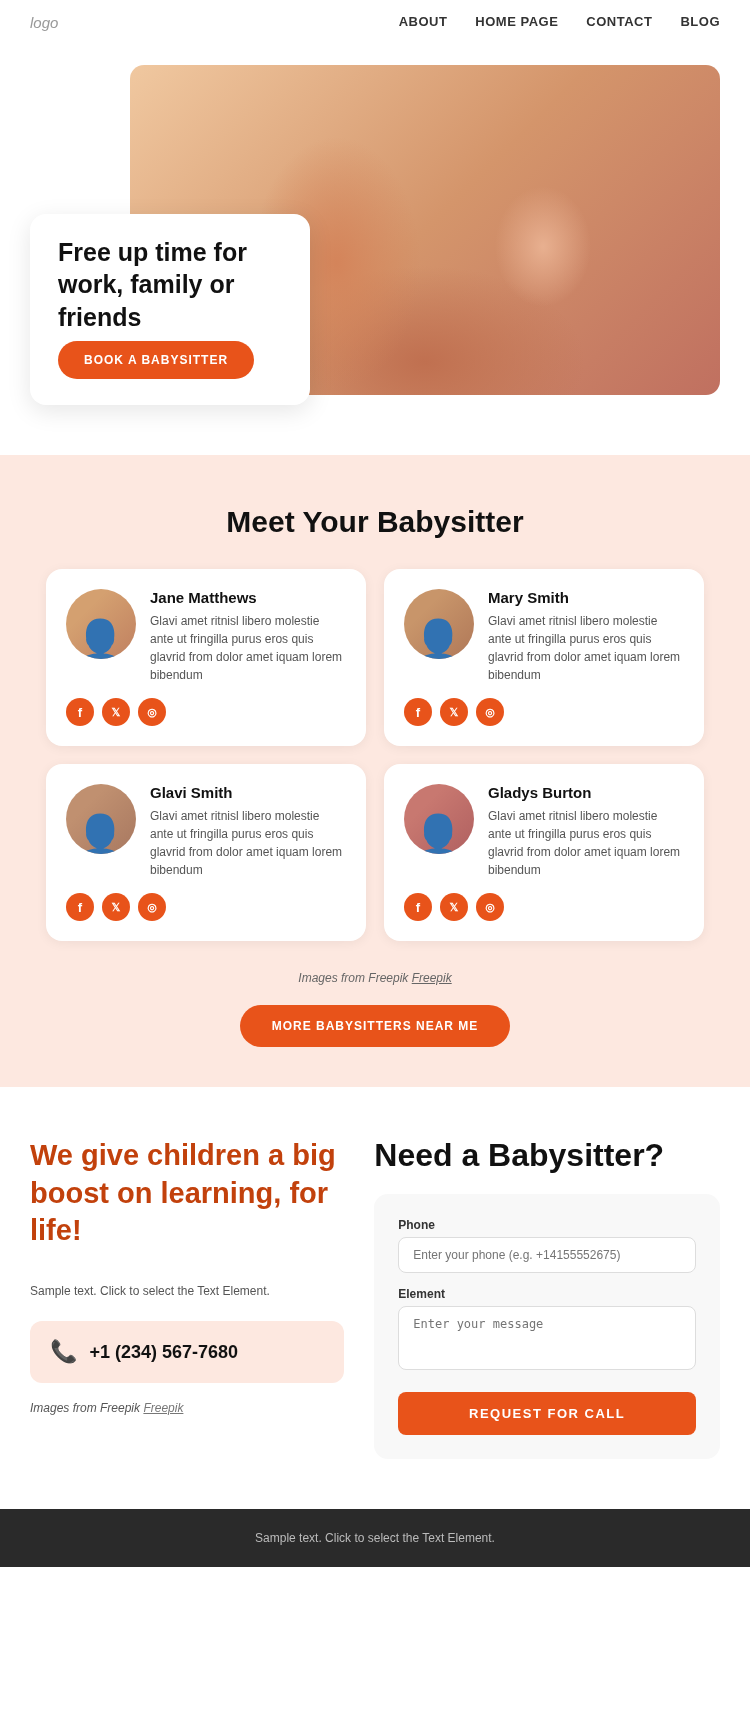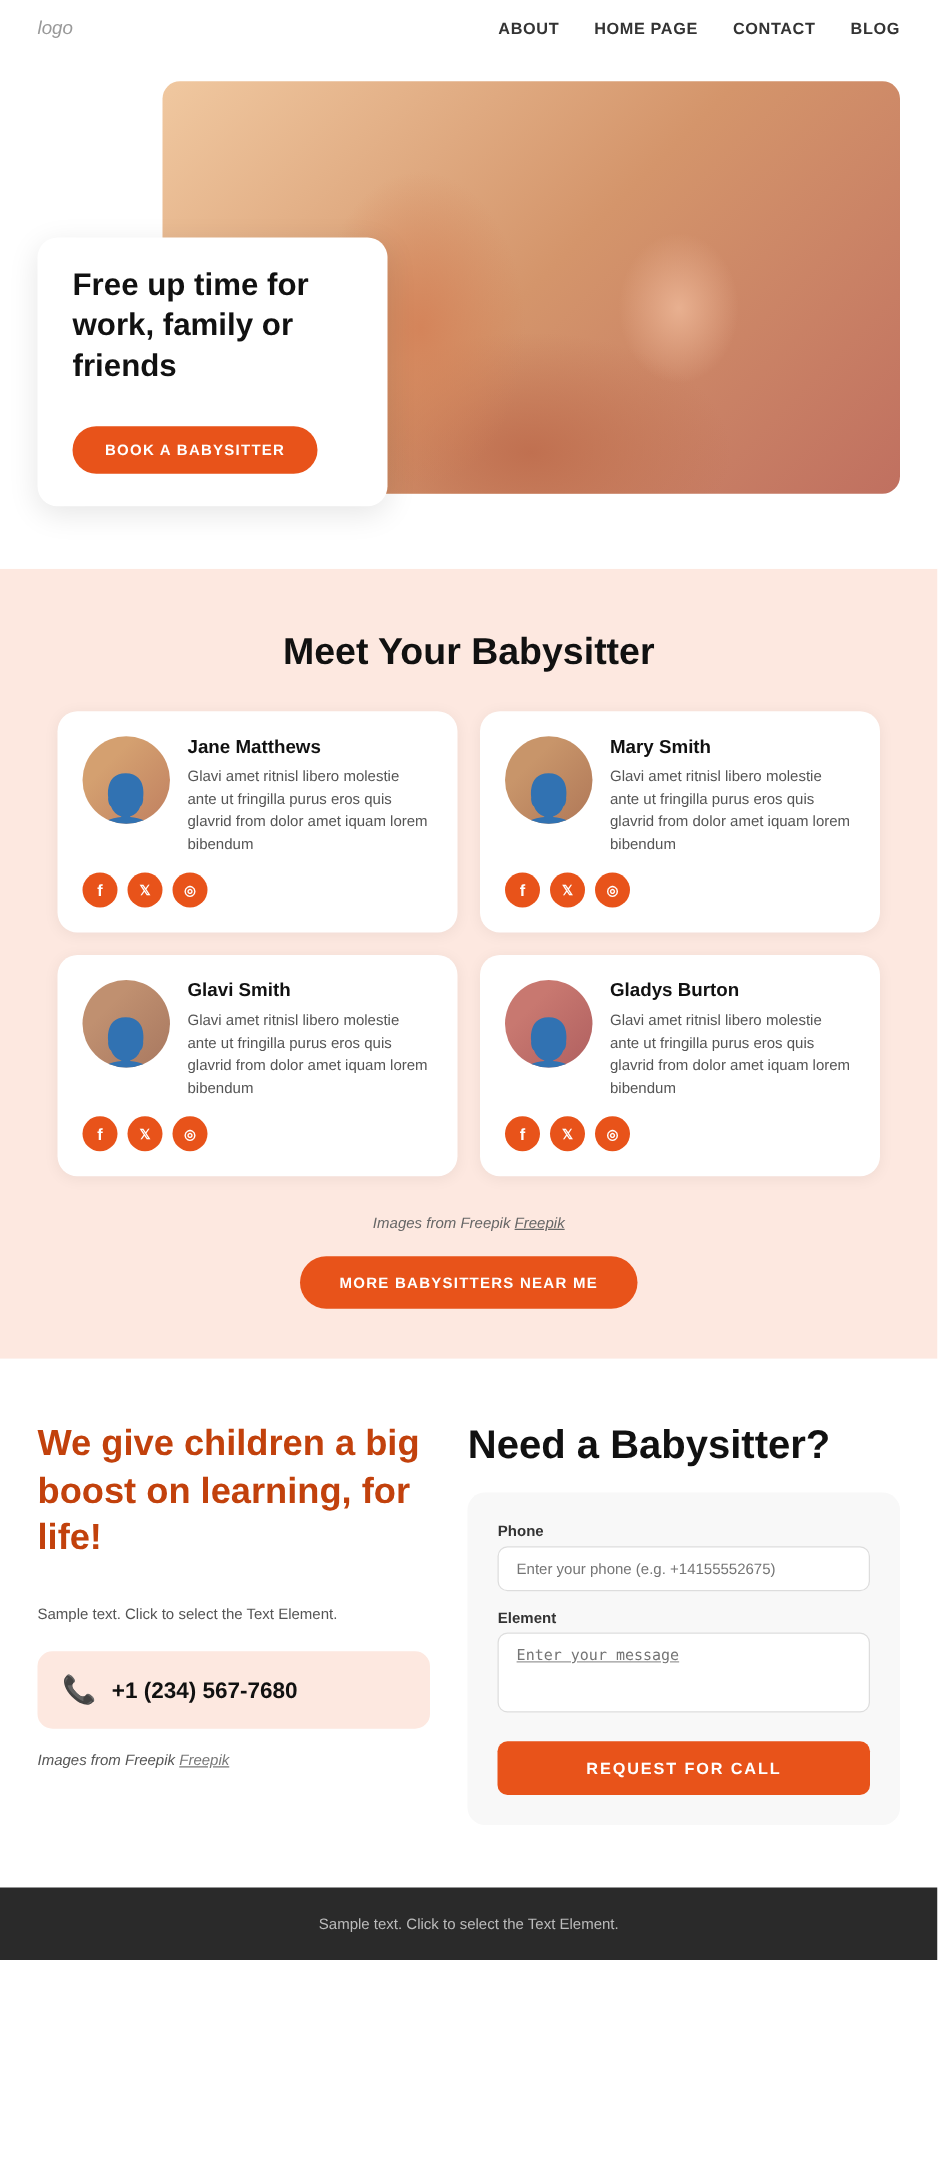--- a/index.html
+++ b/index.html
@@ -1,21 +1,21 @@
 <!DOCTYPE html>
 <html><head>
   <meta charset="utf-8">
   <style>
     * { margin: 0; padding: 0; box-sizing: border-box; }
     body { font-family: Arial, sans-serif; width: 750px; background: #fff; }
 
     
     nav {
       display: flex;
-      align-items: center;
+      align-items: flex-start;
       justify-content: space-between;
       padding: 14px 30px;
       background: #fff;
     }
     .logo { font-size: 15px; color: #999; font-style: italic; }
     .nav-links { display: flex; gap: 28px; }
     .nav-links a {
       text-decoration: none;
       color: #333;
       font-size: 13px;
@@ -72,21 +72,21 @@
       padding: 22px 28px 26px;
       width: 280px;
       box-shadow: 0 6px 24px rgba(0,0,0,0.1);
       z-index: 5;
     }
     .overlay-card h1 {
       font-size: 25px;
       font-weight: 900;
       color: #111;
       line-height: 1.3;
-      margin-bottom: 32px;
+      margin-bottom: 8px;
     }
 
     
     .babysitters-section {
       background: #fde8e0;
       padding: 50px 46px 40px;
     }
     .babysitters-section h2 {
       text-align: center;
       font-size: 30px;
@@ -252,21 +252,20 @@
       border-radius: 8px;
       padding: 10px 14px;
       font-size: 12px;
       color: #999;
       background: #fff;
       outline: none;
       resize: none;
     }
     .form-group textarea {
       height: 64px;
-      text-decoration: underline;
     }
     .btn-submit {
       width: 100%;
       background: #e8531a;
       color: #fff;
       border: none;
       border-radius: 8px;
       padding: 14px;
       font-size: 13px;
       font-weight: 700;

